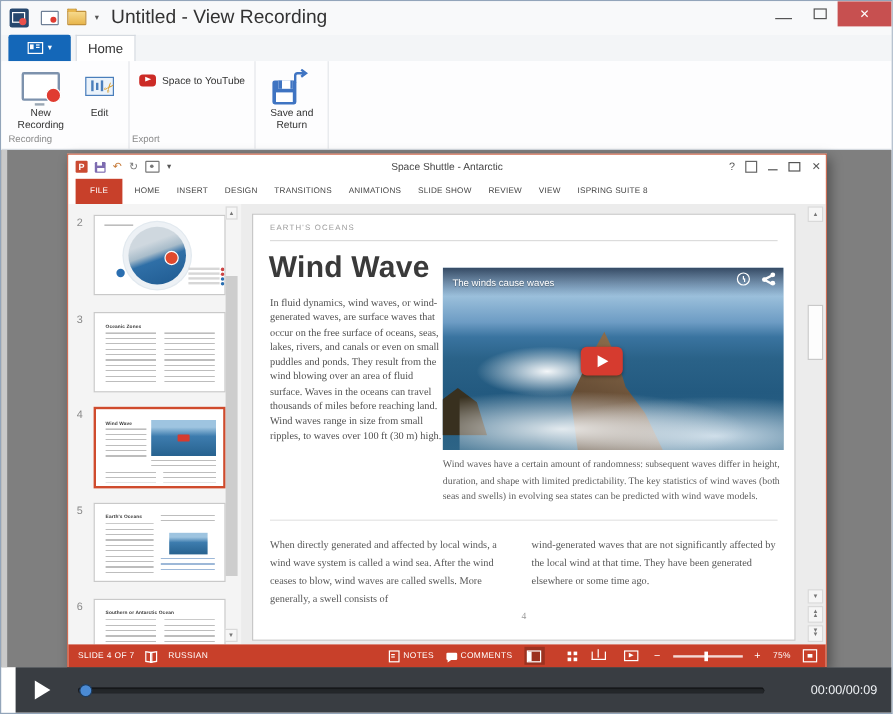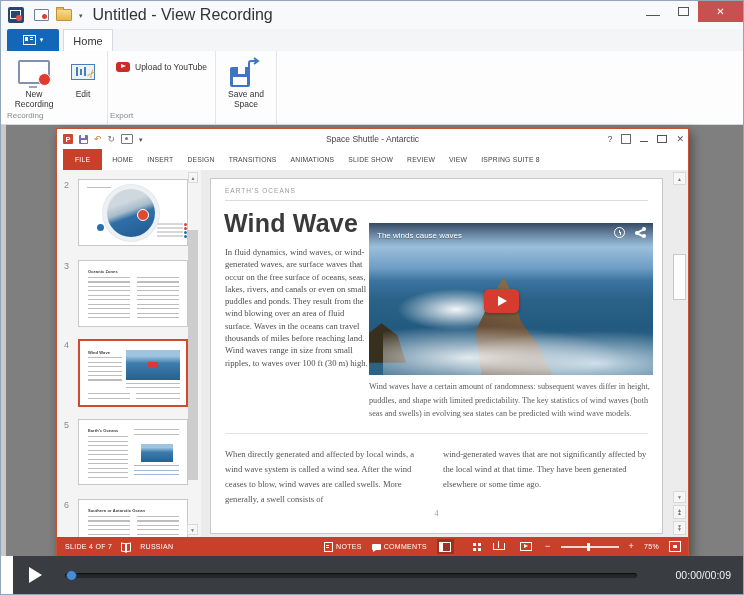--- a/index.html
+++ b/index.html
@@ -230,37 +230,37 @@
             </div>
           <div>Edit</div>
         </div>
       </div>
       <div class="rg-label">Recording</div>
     </div>
     <div class="rgroup">
       <div class="rg-body" style="flex-direction:column;align-items:stretch;padding-top:6px">
         <div class="smallrow">
           <div class="ic-yt"></div>
-          <span>Upload to YouTube</span>
+          <span>Space to YouTube</span>
         </div>
       </div>
       <div class="rg-label">Export</div>
     </div>
     <div class="rgroup">
       <div class="rg-body">
         <div class="bigbtn" style="width:56px">
           <div class="ic">
               <div class="ic-savereturn">
             <svg width="16" height="14" viewBox="0 0 16 14">
                   <path d="M3 12 L3 6 Q3 4 5 4 L11 4 M8 1 L12 4 L8 7" fill="none" stroke="#3f74c2" stroke-width="2"></path>
                 </svg>
             <div class="flop"></div>
           </div>
             </div>
-          <div>Save and Space</div>
+          <div>Save and Return</div>
         </div>
       </div>
       <div class="rg-label"></div>
     </div>
   </div>
 
   <div class="workspace">
     <div class="ppt">
 
       <div class="ppt-tb">
@@ -372,21 +372,21 @@
                 <div class="v-clock"></div>
                 <div class="v-share">
                     <i></i>
                     <i></i>
                     <i></i>
                   </div>
               </div>
               <div class="v-play"></div>
             </div>
 
-            <div class="v-caption">Wind waves have a certain amount of randomness: subsequent waves differ in height, puddles, and shape with limited predictability. The key statistics of wind waves (both seas and swells) in evolving sea states can be predicted with wind wave models.</div>
+            <div class="v-caption">Wind waves have a certain amount of randomness: subsequent waves differ in height, duration, and shape with limited predictability. The key statistics of wind waves (both seas and swells) in evolving sea states can be predicted with wind wave models.</div>
             <div class="s-divider"></div>
             <div class="col r">wind-generated waves that are not significantly affected by the local wind at that time. They have been generated elsewhere or some time ago.</div>
             <div class="col l">When directly generated and affected by local winds, a wind wave system is called a wind sea. After the wind ceases to blow, wind waves are called swells. More generally, a swell consists of</div>
             <div class="s-pagenum">4</div>
           </div>
 
           <div class="sb-btn" style="right:2px;top:2px;width:13px;height:13px">▲</div>
           <div class="main-sb-thumb"></div>
           <div class="sb-btn" style="right:2px;bottom:34px;width:13px;height:12px">▼</div>
           <div class="sb-btn" style="right:2px;bottom:18px;width:13px;height:14px">

